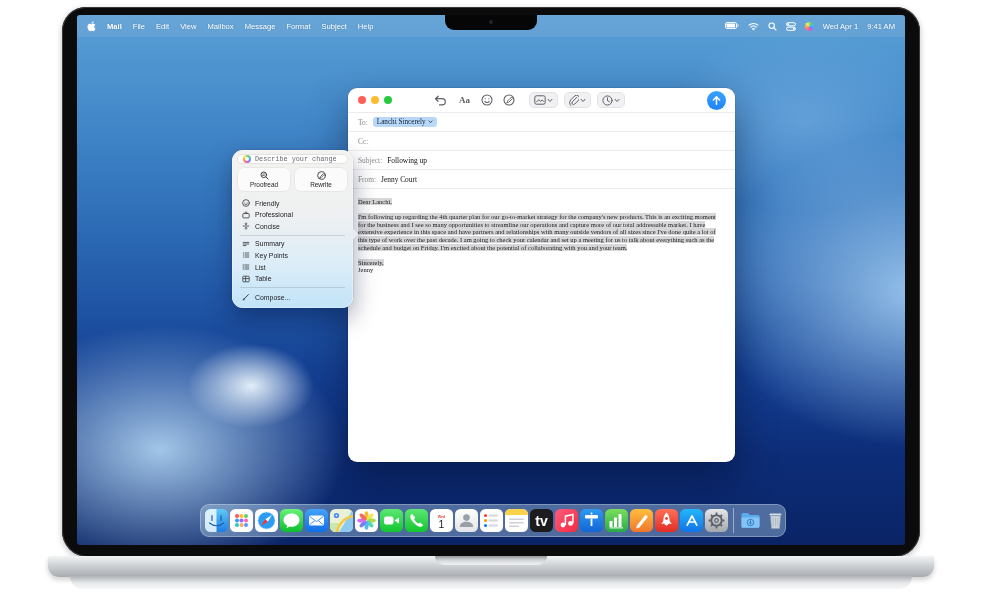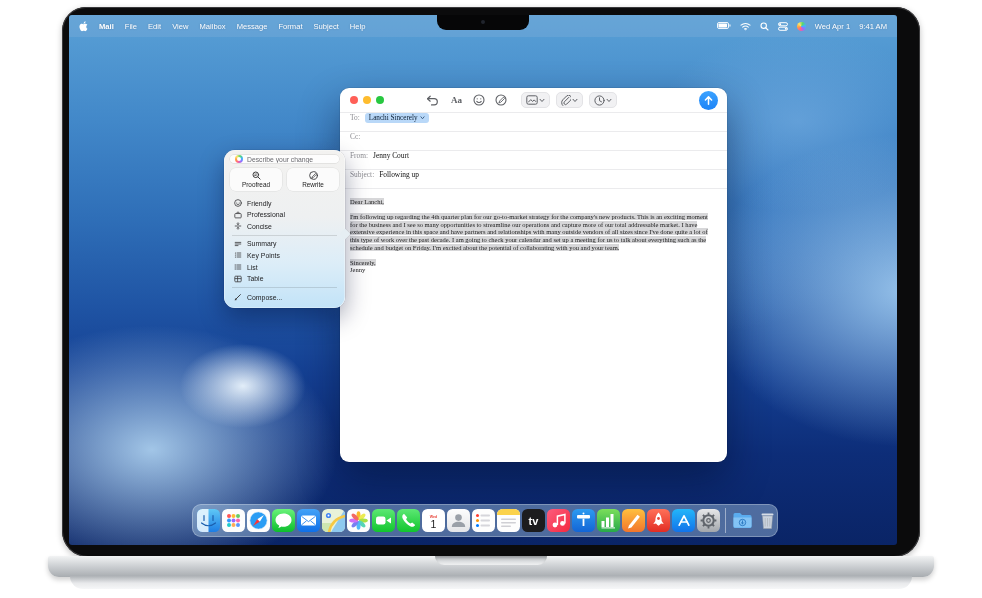--- a/index.html
+++ b/index.html
@@ -3,21 +3,21 @@
 <meta charset="utf-8">
 <style>
   * { margin:0; padding:0; box-sizing:border-box; }
   html,body { width:982px; height:598px; background:#fff; font-family:"Liberation Sans",sans-serif; overflow:hidden; }
   .stage { position:relative; width:982px; height:598px; }
 
   
   .laptop-lid { position:absolute; left:62px; top:7px; width:858px; height:550px;
     background:#0b0b0c; border-radius:24px 24px 26px 26px;
     box-shadow:inset 0 0 0 1px #3a3a3c, 0 2px 6px rgba(0,0,0,.25); }
-  .screen { position:absolute; left:7px; top:8px; width:828px; height:530px; overflow:hidden; border-radius:3px;
+  .screen { position:absolute; left:15px; top:8px; width:828px; height:530px; overflow:hidden; border-radius:3px;
     background:
       radial-gradient(90px 60px at 21% 70%, rgba(235,245,253,.95), rgba(235,245,253,0) 70%),
       radial-gradient(300px 200px at 10% 82%, rgba(178,214,243,.9), rgba(178,214,243,0) 62%),
       radial-gradient(340px 260px at 101% 52%, rgba(168,210,244,.85), rgba(168,210,244,0) 60%),
       radial-gradient(200px 130px at 88% 20%, rgba(120,175,226,.6), rgba(120,175,226,0) 70%),
       radial-gradient(500px 170px at 60% 40%, rgba(90,150,215,.5), rgba(90,150,215,0) 70%),
       linear-gradient(180deg,#59a0d6 0%,#4288c9 20%,#2f6fb8 38%,#1f54a4 55%,#143f92 68%,#0d2d78 83%,#0a2466 100%); }
   .notch { position:absolute; left:50%; top:0; transform:translateX(-50%); width:92px; height:15px;
     background:#060607; border-radius:0 0 9px 9px; z-index:60; }
   .cam { position:absolute; left:50%; top:5px; transform:translateX(-50%); width:4px; height:4px; border-radius:50%; background:#20242c; }
@@ -48,21 +48,21 @@
   .mw-toolbar { position:relative; height:24px; display:flex; align-items:center; }
   .tl { display:flex; gap:5px; margin-left:10px; }
   .tl i { width:8px; height:8px; border-radius:50%; display:block; }
   .tl .r{background:#ff5f57}.tl .y{background:#febc2e}.tl .g{background:#28c840}
   .tb-ic { display:flex; align-items:center; justify-content:center; color:#5e6065; }
   .tb-plain { margin-left:14px; }
   .tb-aa { font-size:9px; font-weight:bold; color:#5e6065; margin-left:12px; }
   .tb-pill { display:flex; align-items:center; gap:1px; background:#f1f1f3; border:1px solid #e3e3e6; border-radius:5px; height:16px; padding:0 4px; margin-left:6px; }
   .send-btn { position:absolute; right:9px; top:3px; width:19px; height:19px; border-radius:50%;
     background:linear-gradient(180deg,#3ba2ff,#1d84f7); display:flex; align-items:center; justify-content:center; }
-  .mw-field { display:flex; align-items:flex-start; height:19px; padding:0 10px; border-top:1px solid #ebebed; font-size:7.4px; }
+  .mw-field { display:flex; align-items:center; height:19px; padding:0 10px; border-top:1px solid #ebebed; font-size:7.4px; }
   .mw-field .lbl { color:#8b8b90; margin-right:5px; }
   .mw-field .val { color:#111; }
   .token { display:inline-flex; align-items:center; gap:2px; background:#b9d8f8; color:#0b1e33;
     border-radius:3px; padding:1px 4px; font-size:7.2px; }
   .mw-body { padding:9px 10px; border-top:1px solid #ebebed; font-size:6.5px; line-height:7.6px; color:#1a1a1a; }
   .sel { background:#d7d7d9; box-decoration-break:clone; }
   .mw-body p { margin:0; }
   .mw-body .gap { height:7.6px; }
 
   
@@ -71,21 +71,21 @@
     border-radius:11px; box-shadow:0 10px 24px rgba(0,10,50,.38), 0 0 0 .5px rgba(255,255,255,.6) inset, 0 0 0 .5px rgba(0,0,0,.12);
     padding:5px 6px; display:flex; flex-direction:column; }
   .wt-arrow { position:absolute; right:-3.5px; top:80px; width:8px; height:8px; background:#e6eef3;
     transform:rotate(45deg); border-radius:1.5px; box-shadow:.5px -.5px 0 rgba(0,0,0,.08); }
   .wt-input { display:flex; align-items:center; gap:4px; height:14px; border-radius:7px;
     background:rgba(255,255,255,.85); box-shadow:0 0 0 .5px rgba(0,0,0,.12); padding:0 5px; }
   .wt-ai { width:8px; height:8px; border-radius:50%; position:relative; flex:none;
     background:conic-gradient(from 200deg,#ff5f8f,#ff9f43,#ffe76b,#59d769,#41b4ff,#9a6bff,#ff5f8f); }
   .wt-ai::after { content:""; position:absolute; left:2px; top:2px; width:4px; height:4px; border-radius:50%; background:#fff; }
   .wt-input input { border:0; outline:0; background:transparent; font-size:6.8px; color:#333; width:100%;
-    font-family:Liberation Sans, sans-serif; }
+    font-family:Liberation Mono, monospace; }
   .wt-input input::placeholder { color:#6b6b70; }
   .wt-btns { display:flex; gap:5px; margin-top:5px; }
   .wt-btn { flex:1; height:23px; border-radius:6px; background:rgba(255,255,255,.7);
     box-shadow:0 0 0 .5px rgba(0,0,0,.08); display:flex; flex-direction:column; align-items:center; justify-content:center; gap:1px; }
   .wt-btn span { font-size:6.4px; color:#222; }
   .wt-menu { margin-top:6px; display:flex; flex-direction:column; }
   .wt-row { display:flex; align-items:center; gap:5px; height:11.6px; padding:0 3px; font-size:6.9px; color:#1c1c1e; border-radius:4px; }
   .wt-div { height:1px; background:rgba(0,0,0,.12); margin:2.5px 2px; }
   .wt-ic { width:9px; display:flex; justify-content:center; color:#3a3a3c; flex:none; }
   .wt-compose { margin-top:1px; }
@@ -94,21 +94,21 @@
   .dock { position:absolute; left:123px; top:489px; width:586px; height:33px; z-index:40;
     background:rgba(175,205,232,.42); border:1px solid rgba(255,255,255,.28); border-radius:9px;
     display:flex; align-items:center; padding:0 4px; gap:2px; }
   .dk { position:relative; width:23px; height:23px; border-radius:5.5px; overflow:hidden; flex:none;
     display:flex; align-items:center; justify-content:center; }
   .dk svg { position:absolute; left:0; top:0; }
   .dk-div { width:1px; height:25px; background:rgba(255,255,255,.45); margin:0 3px; flex:none; }
   .dk-cal { background:#fff; flex-direction:column; }
   .dk-cal .wd { font-size:3.6px; color:#e8493f; font-weight:bold; line-height:4px; margin-top:3px; }
   .dk-cal .dy { font-size:10.5px; color:#222; line-height:11px; }
-  .dk-tv { background:#1c1c1e; color:#fff; font-weight:bold; font-size:11px; }
+  .dk-tv { background:#1c1c1e; color:#fff; font-weight:bold; font-size:14px; }
   .dk-as { background:linear-gradient(180deg,#23b6f9,#1173ea); }
   .dk-trash { background:transparent; }
 </style>
 </head>
 <body>
 
 <div class="stage">
 
   <div class="laptop-lid">
     <div class="screen">
@@ -236,26 +236,26 @@
             <span>Lanchi Sincerely</span>
             <svg width="5" height="4" viewBox="0 0 6 5">
                 <path d="M1 1 3 3.4 5 1" fill="none" stroke="#32557c" stroke-width="1.1" stroke-linecap="round"></path>
               </svg>
           </span>
         </div>
         <div class="mw-field">
           <span class="lbl">Cc:</span>
         </div>
         <div class="mw-field">
+          <span class="lbl">Subject:</span>
+          <span class="val">Following up</span>
+        </div>
+        <div class="mw-field">
           <span class="lbl">From:</span>
           <span class="val">Jenny Court</span>
-        </div>
-        <div class="mw-field">
-          <span class="lbl">Subject:</span>
-          <span class="val">Following up</span>
         </div>
 
         <div class="mw-body">
           <p><span class="sel">Dear Lanchi,</span></p>
           <div class="gap"></div>
           <p><span class="sel">I'm following up regarding the 4th quarter plan for our go-to-market strategy for the company's new products. This is an exciting moment for the business and I see so many opportunities to streamline our operations and capture more of our total addressable market. I have extensive experience in this space and have partners and relationships with many outside vendors of all sizes since I've done quite a lot of this type of work over the past decade. I am going to check your calendar and set up a meeting for us to talk about everything such as the schedule and budget on Friday. I'm excited about the potential of collaborating with you and your team.</span></p>
           <div class="gap"></div>
           <p><span class="sel">Sincerely,</span></p>
           <p><span>Jenny</span></p>
         </div>

